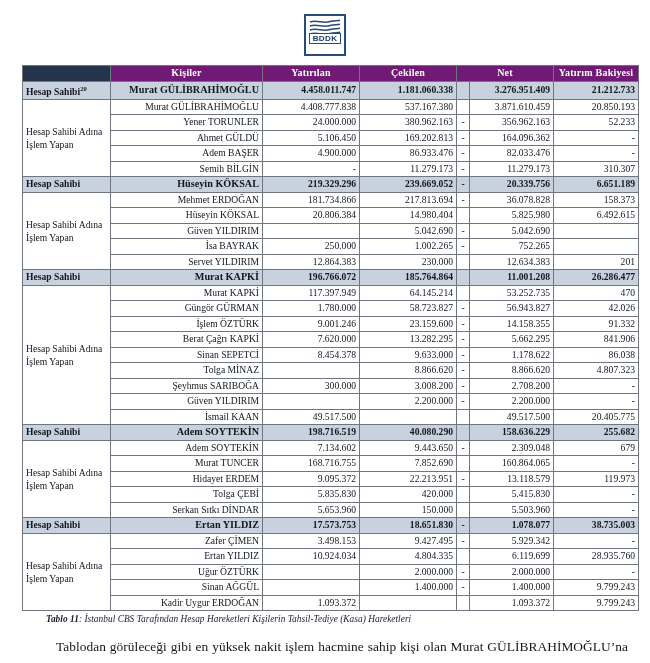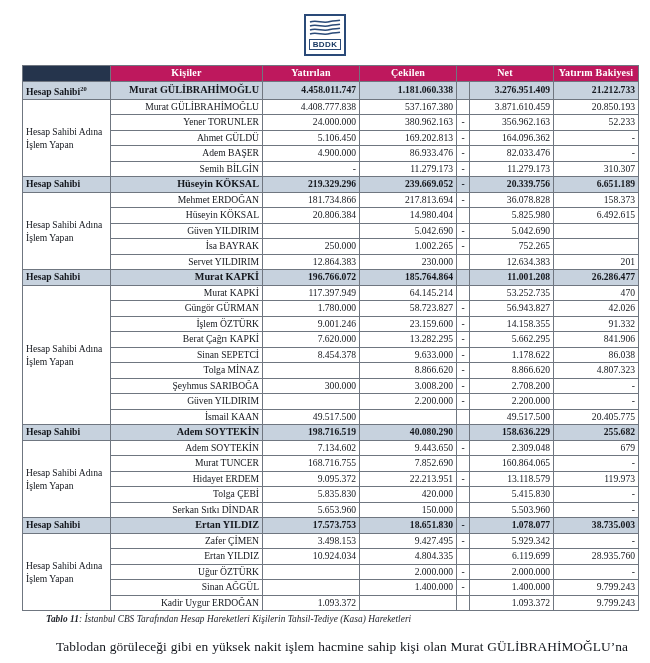--- a/index.html
+++ b/index.html
@@ -38,21 +38,21 @@
     font-family: "Liberation Sans", sans-serif;
     font-size: 8px;
     font-weight: bold;
     letter-spacing: .4px;
     color: #1b3a63;
     background: #ffffff;
     border: 1px solid #2a4a78;
     line-height: 9px;
     padding: 0 3px 0 3px;
     position: absolute;
-    bottom: 4px;
+    bottom: 10px;
   }
   .org-name {
     margin-top: 5px;
     font-family: "Liberation Sans", sans-serif;
     font-size: 8.2px;
     letter-spacing: .55px;
     color: #3d4450;
     white-space: nowrap;
   }
 
@@ -67,21 +67,21 @@
   table.cbs td, table.cbs th {
     border: 1px solid #6f7680;
     padding: 0 3px;
     height: 15.5px;
     line-height: 14px;
     vertical-align: middle;
     overflow: hidden;
     white-space: nowrap;
   }
   thead th {
-    background: #be185d;
+    background: #701a75;
     color: #ffffff;
     text-align: center;
     font-weight: bold;
     font-size: 10px;
     height: 17px;
     border-color: #25344c;
     letter-spacing: .2px;
   }
   thead th.blank { background: #25344c; }
 

